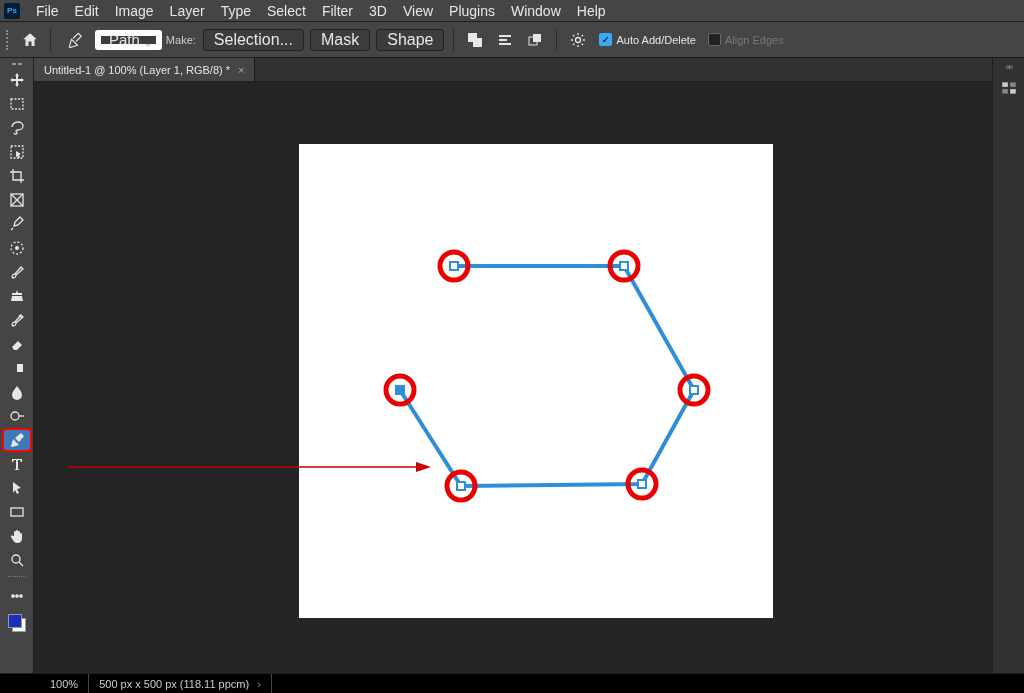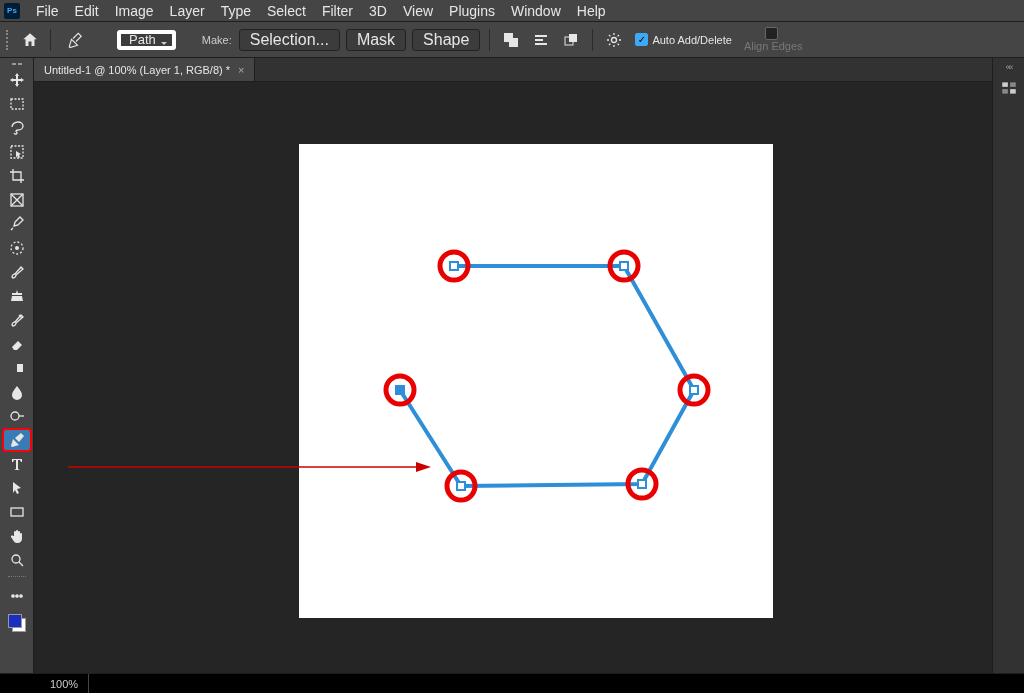--- a/index.html
+++ b/index.html
@@ -61,27 +61,27 @@
   .home-btn svg { width:18px;height:18px;fill:#e6e6e6; }
   .tool-ico-opt {
     width:30px;height:26px;
     display:flex;align-items:center;justify-content:center;
     margin:0 4px;
   }
   .tool-ico-opt svg{width:18px;height:18px;fill:#e6e6e6;stroke:#e6e6e6;}
   .dropdown {
     height: 20px;
     background:#3c3c3c;
-    border:4px solid #ffffff;
+    border:6px solid #ffffff;
     border-radius:3px;
     display:flex;align-items:center;
     padding:0 16px 0 8px;
-    font-size:13px;
+    font-size:15px;
     position:relative;
-    margin:0 22px;
+    margin:0 0;
   }
   .dropdown::after{
     content:"";
     position:absolute;right:5px;top:8px;
     border:3px solid transparent;
     border-top-color:#ccc;
   }
   .opt-label{font-size:11px;color:#ccc;margin:0 4px;text-align:center;}
   .opt-btn{
     height:22px;
@@ -102,21 +102,21 @@
   .icon-btn svg{width:16px;height:16px;fill:#e6e6e6;}
   .checkbox{
     width:13px;height:13px;
     background:#222;border:1px solid #666;
     border-radius:2px;margin-right:4px;
     display:inline-flex;align-items:center;justify-content:center;
     font-size:10px;line-height:1;
   }
   .checkbox.checked{background:#3fa9f5;border-color:#3fa9f5;color:#000;}
   .check-wrap{display:flex;align-items:center;font-size:11px;margin:0 6px;}
-  .disabled{color:#777;flex-direction:column;}
+  .disabled{color:#777;}
 
   
   .main {
     display:flex;
     height: calc(693px - 22px - 36px - 20px);
   }
 
   
   .toolbar {
     width: 34px;
@@ -479,13 +479,17 @@
           <rect x="9" y="3" width="5" height="4" fill="#888"></rect>
           <rect x="2" y="9" width="5" height="4" fill="#888"></rect>
           <rect x="9" y="9" width="5" height="4" fill="#ccc"></rect>
         </svg>
     </div>
   </div>
 </div>
 
 <div class="statusbar">
   <div class="status-seg">100%</div>
+  <div class="status-seg">
+    <span>500 px x 500 px (118.11 ppcm)</span>
+    <span class="status-arrow">›</span>
+  </div>
 </div>
 
 </body></html>

